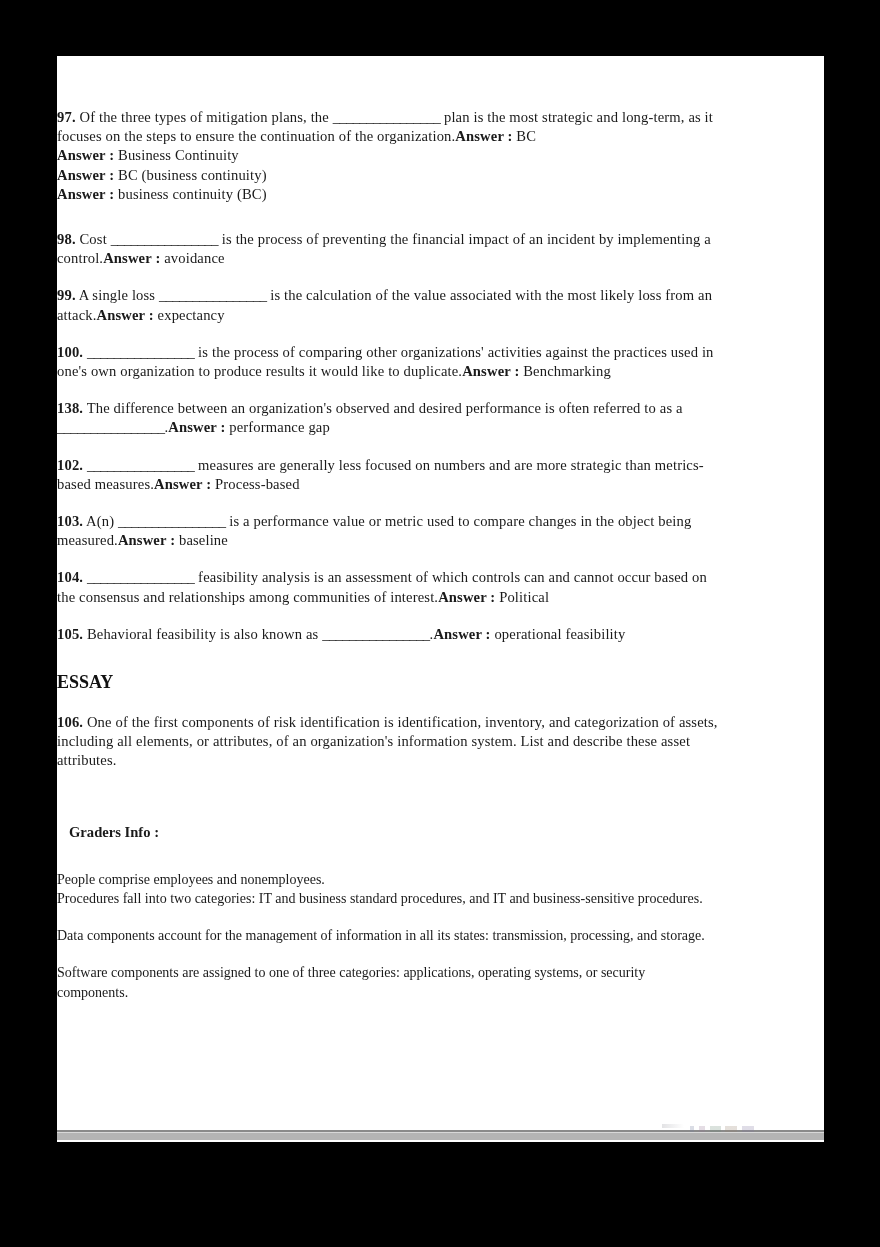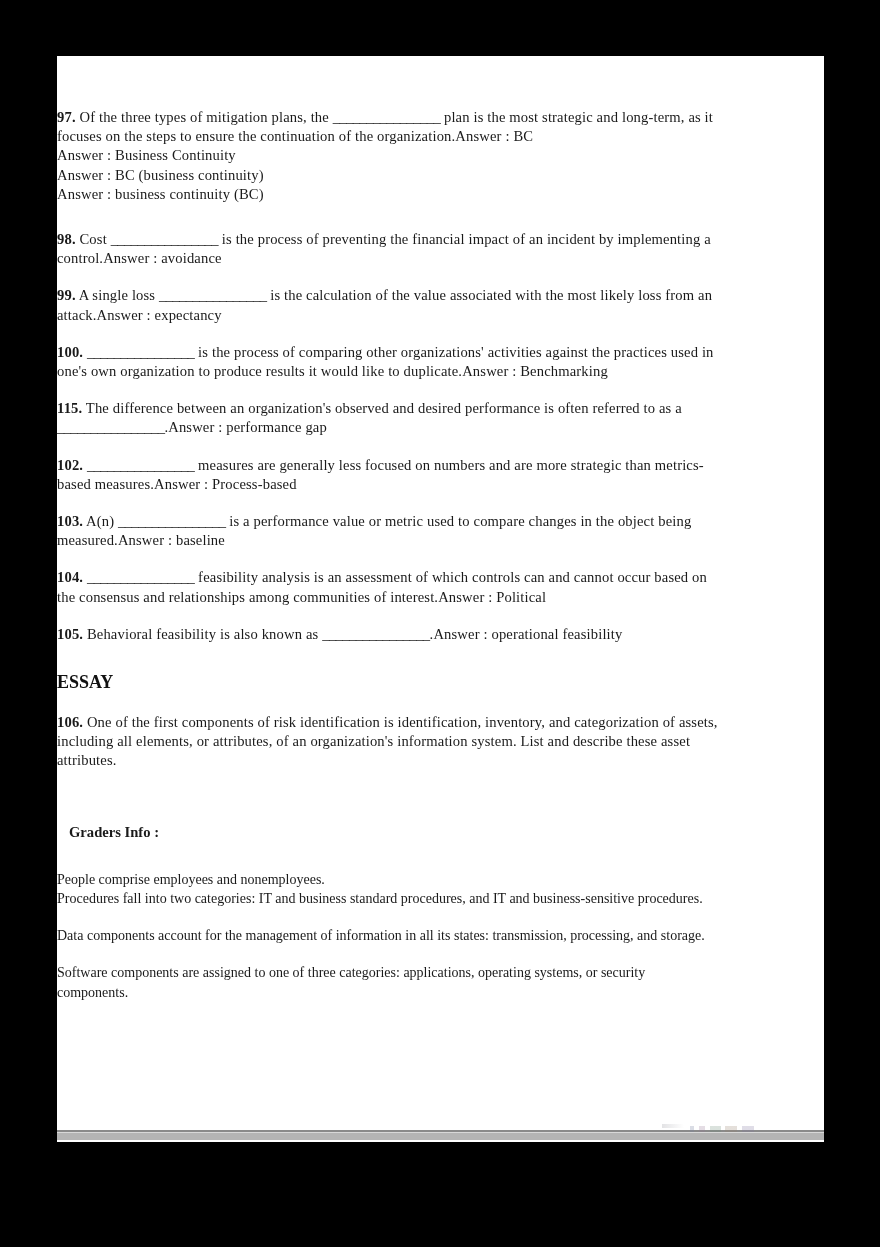--- a/index.html
+++ b/index.html
@@ -112,21 +112,21 @@
     margin-bottom: 0;
   }
   .para.answer-line.last {
     margin-bottom: 26px;
   }
 
   .q-num {
     font-weight: bold;
   }
   .ans-label {
-    font-weight: normal;
+    font-weight: bold;
   }
   .blank {
     letter-spacing: -0.04em;
   }
 
   h2.section-heading {
     font-size: 18px;
     line-height: 22px;
     font-weight: bold;
     color: #111111;
@@ -180,21 +180,21 @@
 
   <p class="para">
     <span class="q-num">99.</span><span> A single loss </span><span class="blank">________________</span><span> is the calculation of the value associated with the most likely loss from an attack.</span><span class="ans-label">Answer :</span><span> expectancy</span>
   </p>
 
   <p class="para">
     <span class="q-num">100.</span><span> </span><span class="blank">________________</span><span> is the process of comparing other organizations' activities against the practices used in one's own organization to produce results it would like to duplicate.</span><span class="ans-label">Answer :</span><span> Benchmarking</span>
   </p>
 
   <p class="para">
-    <span class="q-num">115.</span><span> The difference between an organization's observed and desired performance is often referred to as a </span><span class="blank">________________</span><span>.</span><span class="ans-label">Answer :</span><span> performance gap</span>
+    <span class="q-num">138.</span><span> The difference between an organization's observed and desired performance is often referred to as a </span><span class="blank">________________</span><span>.</span><span class="ans-label">Answer :</span><span> performance gap</span>
   </p>
 
   <p class="para">
     <span class="q-num">102.</span><span> </span><span class="blank">________________</span><span> measures are generally less focused on numbers and are more strategic than metrics-based measures.</span><span class="ans-label">Answer :</span><span> Process-based</span>
   </p>
 
   <p class="para">
     <span class="q-num">103.</span><span> A(n) </span><span class="blank">________________</span><span> is a performance value or metric used to compare changes in the object being measured.</span><span class="ans-label">Answer :</span><span> baseline</span>
   </p>
 

